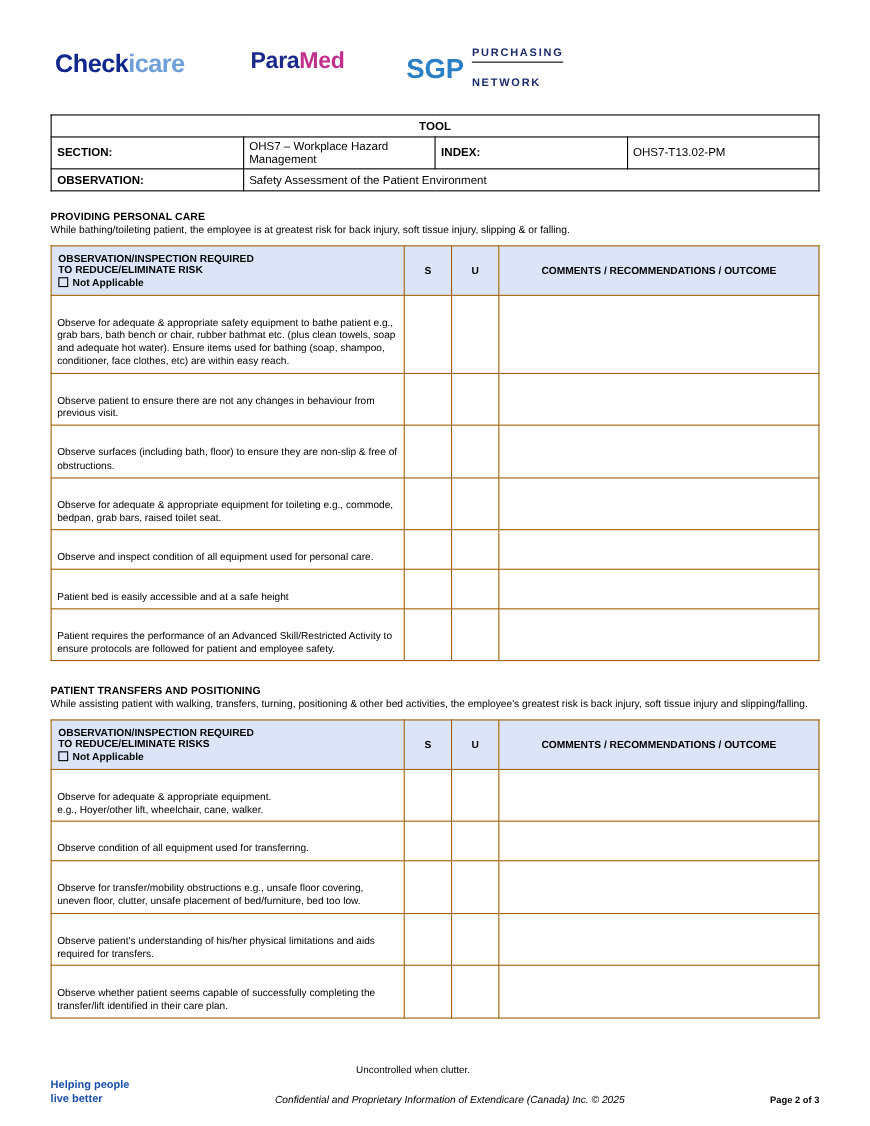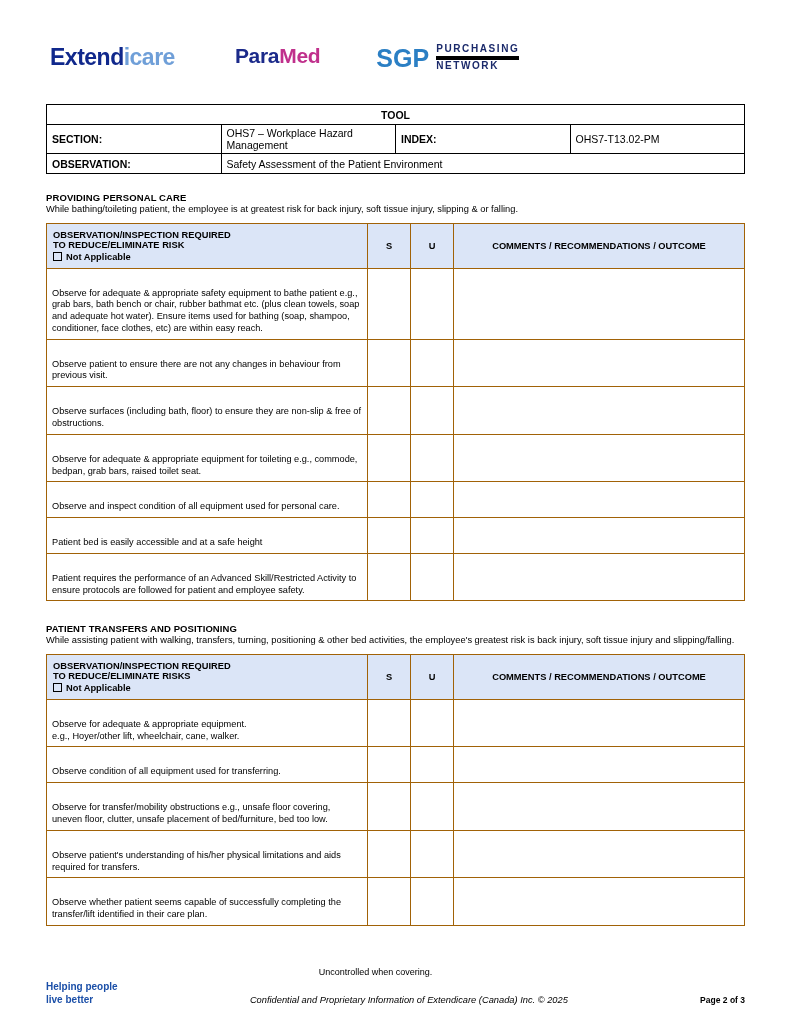--- a/index.html
+++ b/index.html
@@ -64,22 +64,22 @@
   .logo-sgp .sgp-sub {
     margin-left: 7px;
     line-height: 1.05;
     color: #1b2a6b;
     font-size: 10px;
     font-weight: bold;
     letter-spacing: 1.6px;
     padding-bottom: 2px;
   }
   .logo-sgp .sgp-sub .l2 {
-    border-top: 4px solid #000000;
-    padding-top: 1px;
+    border-top: 1px solid #000000;
+    padding-top: 14px;
     margin-top: 1px;
   }
 
   
   table.hdr {
     width: 100%;
     border-collapse: collapse;
     table-layout: fixed;
     margin-top: 8px;
   }
@@ -192,21 +192,21 @@
     padding-bottom: 1px;
   }
 </style>
 </head>
 <body>
 
 <div class="page">
 
   <div class="logo-row">
     <div class="logo-extendicare">
-      <span class="ext-dark">Extend</span><span class="ext-light">icare</span>
+      <span class="ext-dark">Check</span><span class="ext-light">icare</span>
     </div>
     <div class="logo-paramed">
       <span class="pm-blue">Para</span><span class="pm-pink">Med</span>
     </div>
     <div class="logo-sgp">
       <span class="sgp-main">SGP</span>
       <span class="sgp-sub">
         <div class="l1">PURCHASING</div>
         <div class="l2">NETWORK</div>
       </span>
@@ -338,21 +338,21 @@
       <tr>
         <td>Observe whether patient seems capable of successfully completing the transfer/lift identified in their care plan.</td>
         <td class="cell-s"></td>
         <td class="cell-u"></td>
         <td class="cell-com"></td>
       </tr>
     </tbody>
   </table>
 
   <div class="footer">
-    <div class="uncontrolled">Uncontrolled when covering.</div>
+    <div class="uncontrolled">Uncontrolled when clutter.</div>
     <div class="footer-row">
       <div class="helping">
         <div>Helping people</div>
         <div>live better</div>
       </div>
       <div class="confid">Confidential and Proprietary Information of Extendicare (Canada) Inc. © 2025</div>
       <div class="pagenum">Page 2 of 3</div>
     </div>
   </div>
 

